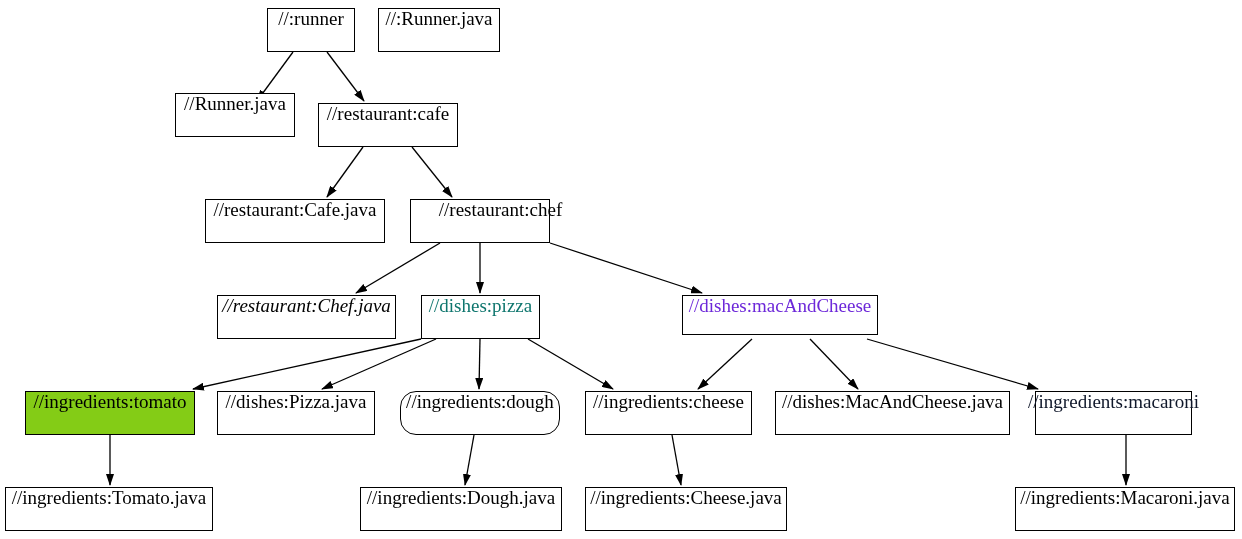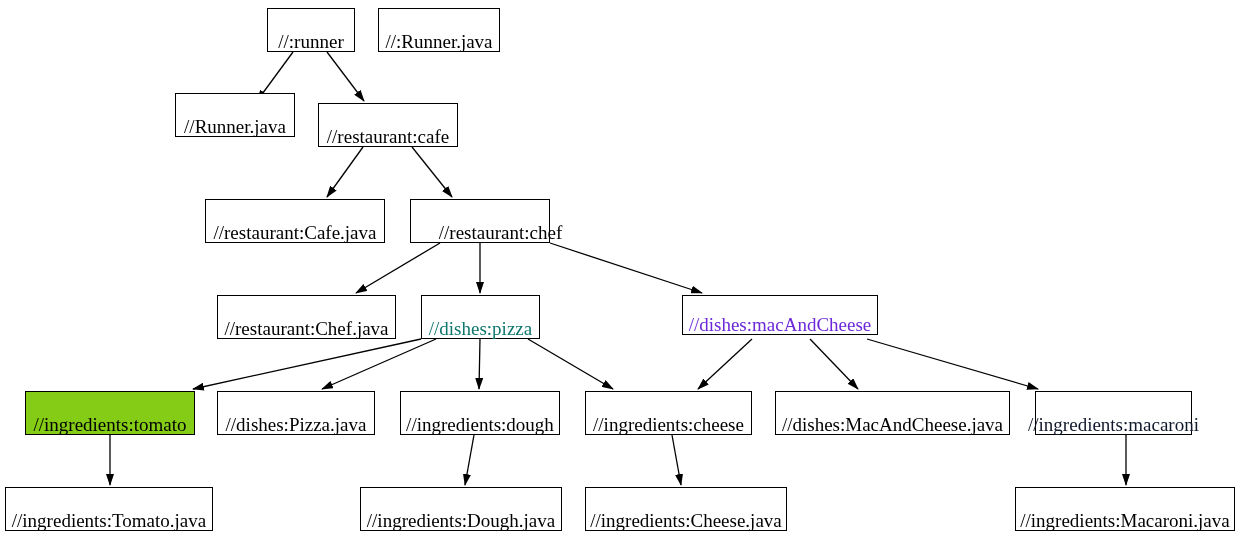--- a/index.html
+++ b/index.html
@@ -21,21 +21,21 @@
     top: 0;
     width: 1242px;
     height: 539px;
   }
   .node {
     position: absolute;
     box-sizing: border-box;
     background: #ffffff;
     border: 1.5px solid #000000;
     display: flex;
-    align-items: flex-end;
+    align-items: flex-start;
     justify-content: center;
     white-space: nowrap;
     font-size: 19px;
     color: #000000;
   }
   .node-label {
     display: inline-block;
     line-height: 1;
   }
   .edge-line {
@@ -85,36 +85,36 @@
     </div>
     <div class="node" style="left: 318px; top: 103px; width: 140px; height: 44px; background: rgb(255, 255, 255); border-color: rgb(0, 0, 0); color: rgb(0, 0, 0);">
       <span class="node-label">//restaurant:cafe</span>
     </div>
     <div class="node" style="left: 205px; top: 199px; width: 180px; height: 44px; background: rgb(255, 255, 255); border-color: rgb(0, 0, 0); color: rgb(0, 0, 0);">
       <span class="node-label">//restaurant:Cafe.java</span>
     </div>
     <div class="node" style="left: 410px; top: 199px; width: 140px; height: 44px; background: rgb(255, 255, 255); border-color: rgb(0, 0, 0); color: rgb(0, 0, 0); padding-left: 41px;">
       <span class="node-label">//restaurant:chef</span>
     </div>
-    <div class="node" style="left: 217px; top: 295px; width: 179px; height: 44px; background: rgb(255, 255, 255); border-color: rgb(0, 0, 0); color: rgb(0, 0, 0);">
+    <div class="node" style="left: 217px; top: 295px; width: 179px; height: 44px; background: rgb(255, 255, 255); border-color: rgb(0, 0, 0); color: rgb(0, 0, 0); font-style: italic;">
       <span class="node-label">//restaurant:Chef.java</span>
     </div>
     <div class="node" style="left: 421px; top: 295px; width: 119px; height: 44px; background: rgb(255, 255, 255); border-color: rgb(0, 0, 0); color: #0f766e;">
       <span class="node-label">//dishes:pizza</span>
     </div>
     <div class="node" style="left: 682px; top: 295px; width: 196px; height: 40px; background: rgb(255, 255, 255); border-color: rgb(0, 0, 0); color: #6d28d9;">
       <span class="node-label">//dishes:macAndCheese</span>
     </div>
     <div class="node" style="left: 25px; top: 391px; width: 170px; height: 44px; background: #84cc16; border-color: rgb(0, 0, 0); color: rgb(0, 0, 0);">
       <span class="node-label">//ingredients:tomato</span>
     </div>
     <div class="node" style="left: 217px; top: 391px; width: 158px; height: 44px; background: rgb(255, 255, 255); border-color: rgb(0, 0, 0); color: rgb(0, 0, 0);">
       <span class="node-label">//dishes:Pizza.java</span>
     </div>
-    <div class="node" style="left: 400px; top: 391px; width: 160px; height: 44px; background: rgb(255, 255, 255); border-color: rgb(0, 0, 0); color: rgb(0, 0, 0);">
+    <div class="node" style="left: 400px; top: 391px; width: 160px; height: 44px; background: rgb(255, 255, 255); border-color: rgb(0, 0, 0); color: rgb(0, 0, 0); border-radius: 16px;">
       <span class="node-label">//ingredients:dough</span>
     </div>
     <div class="node" style="left: 585px; top: 391px; width: 167px; height: 44px; background: rgb(255, 255, 255); border-color: rgb(0, 0, 0); color: rgb(0, 0, 0);">
       <span class="node-label">//ingredients:cheese</span>
     </div>
     <div class="node" style="left: 775px; top: 391px; width: 235px; height: 44px; background: rgb(255, 255, 255); border-color: rgb(0, 0, 0); color: rgb(0, 0, 0);">
       <span class="node-label">//dishes:MacAndCheese.java</span>
     </div>
     <div class="node" style="left: 1035px; top: 391px; width: 157px; height: 44px; background: rgb(255, 255, 255); border-color: rgb(0, 0, 0); color: #0f172a;">
       <span class="node-label">//ingredients:macaroni</span>

